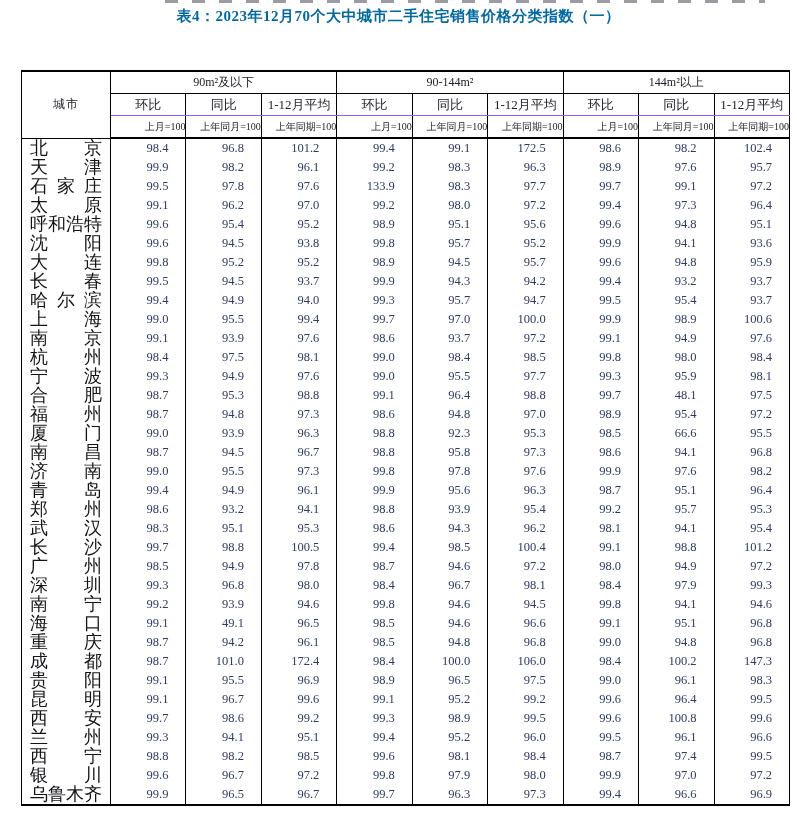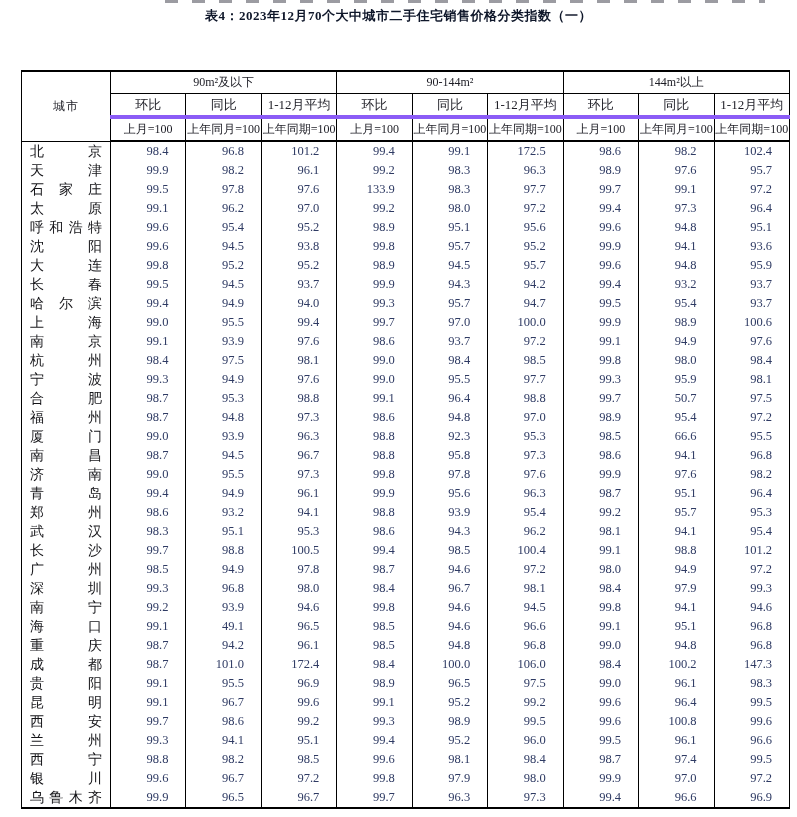--- a/index.html
+++ b/index.html
@@ -15,22 +15,22 @@
   
   .top-fragment {
     position: absolute; top: 0; left: 165px; width: 600px; height: 3px;
     background: repeating-linear-gradient(90deg, #4a4a55 0 13px, transparent 13px 27px);
     opacity: 0.55;
   }
 
   .doc-title {
     position: absolute; top: 7px; left: 0; width: 100%;
     text-align: center;
-    font-size: 13px; font-weight: bold;
-    color: #0f172a;
+    font-size: 15px; font-weight: bold;
+    color: #0369a1;
     letter-spacing: 0.5px;
   }
 
   table.price-table {
     position: absolute; left: 21px; top: 70px;
     width: 769px;
     border-collapse: collapse;
     table-layout: fixed;
     border-top: 2.5px solid #000;
     border-bottom: 2.5px solid #000;
@@ -43,30 +43,30 @@
     border-left: 1px solid #000;
     border-right: 1px solid #000;
     padding: 0;
     font-weight: normal;
     overflow: hidden;
     white-space: nowrap;
   }
 
   thead th { text-align: center; color: #1c1c24; }
   thead tr.r-group th { height: 21px; font-size: 12px; border-bottom: 1px solid #000; }
-  thead tr.r-metric th { height: 21px; font-size: 13px; border-bottom: 4px solid #8b5cf6; }
-  thead tr.r-base th { height: 21px; font-size: 12px; border-bottom: 2px solid #000; }
+  thead tr.r-metric th { height: 21px; font-size: 13px; border-bottom: 1px solid #8b5cf6; }
+  thead tr.r-base th { height: 21px; font-size: 10px; border-bottom: 2px solid #000; text-align: right; }
   th.city-head {
     font-size: 13.5px;
     border-bottom: 2px solid #000;
     letter-spacing: 1px;
   }
 
   tbody td { height: 19px; line-height: 19px; }
-  td.city { text-align: center; font-size: 14px; color: #141418; }
+  td.city { text-align: center; font-size: 18px; color: #141418; }
   td.city .city-inner {
     display: inline-block;
     width: 72px;
     text-align: justify;
     text-align-last: justify;
     line-height: 19px;
   }
   td.num {
     text-align: right;
     padding-right: 17px;
@@ -284,21 +284,21 @@
   </tr>
         <tr>
     <td class="city"><span class="city-inner">合肥</span></td>
     <td class="num">98.7</td>
     <td class="num">95.3</td>
     <td class="num">98.8</td>
     <td class="num">99.1</td>
     <td class="num">96.4</td>
     <td class="num">98.8</td>
     <td class="num">99.7</td>
-    <td class="num">50.7</td>
+    <td class="num">48.1</td>
     <td class="num">97.5</td>
   </tr>
         <tr>
     <td class="city"><span class="city-inner">福州</span></td>
     <td class="num">98.7</td>
     <td class="num">94.8</td>
     <td class="num">97.3</td>
     <td class="num">98.6</td>
     <td class="num">94.8</td>
     <td class="num">97.0</td>

